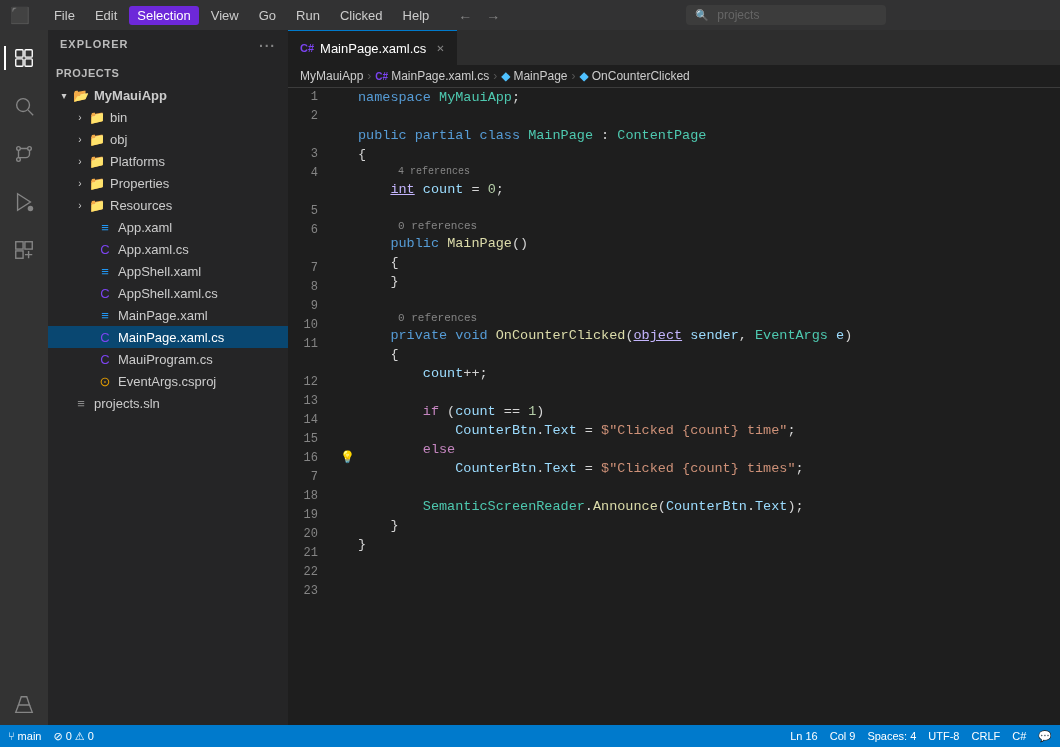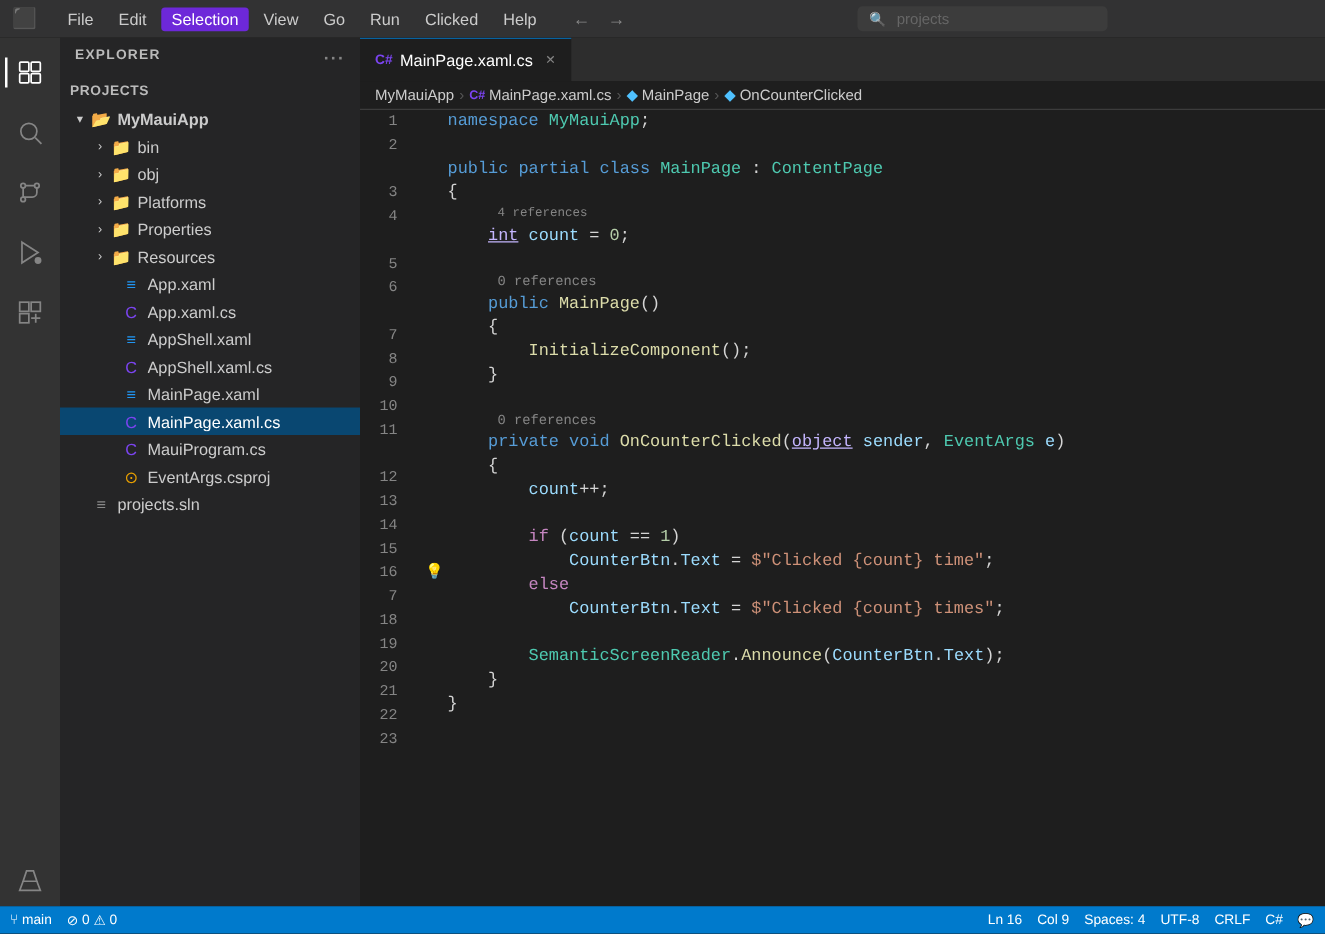--- a/index.html
+++ b/index.html
@@ -590,23 +590,20 @@
         </div>
 
         <div class="code-line">
           <span class="punc">    </span><span class="kw">public</span><span class="punc"> </span><span class="fn">MainPage</span><span class="punc">()</span>
         </div>
 
         <div class="code-line">
           <span class="punc">    {</span>
         </div>
 
-        <div class="code-line">
-          <span class="punc">        </span><span class="fn">InitializeComponent</span><span class="punc">();</span>
-        </div>
 
         <div class="code-line">
           <span class="punc">    }</span>
         </div>
 
         <div class="code-line">&nbsp;</div>
 
         <div class="code-line" style="height:16px; line-height:16px;">
           <span class="ref-hint" style="color:#858585; font-size:11px; padding-left:40px;">0 references</span>
         </div>

